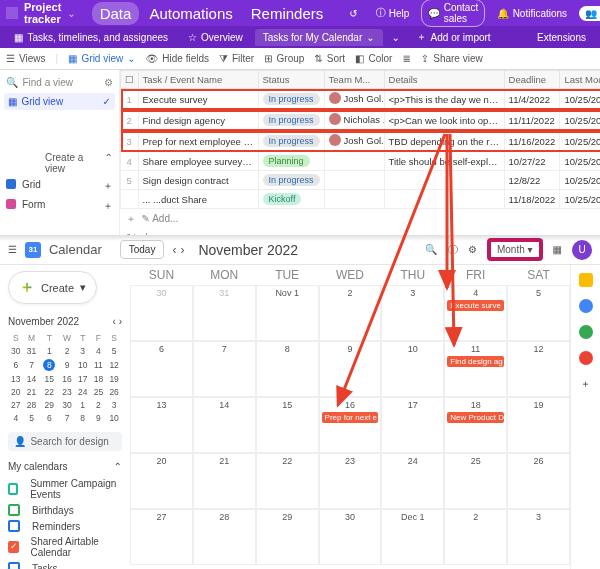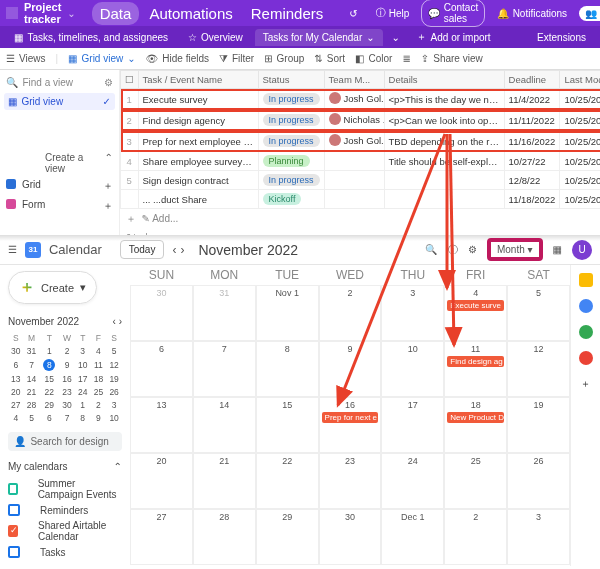--- a/index.html
+++ b/index.html
@@ -66,21 +66,21 @@
   .create-btn .plus { font-size:16px; background:linear-gradient(45deg,#ea4335,#fbbc05,#34a853,#4285f4); -webkit-background-clip:text; color:transparent; font-weight:700;}
   .minical-head { display:flex; justify-content:space-between; align-items:center; margin-top:12px; font-size:10px;}
   .minical { margin-top:4px; }
   .minical table { width:100%; border-collapse:collapse; font-size:8.5px; }
   .minical th, .minical td { text-align:center; padding:1.5px 0; color:#555; }
   .minical th { color:#888; font-weight:500;}
   .minical .today { background:#1a73e8; color:#fff; border-radius:50%; display:inline-block; width:12px; height:12px; line-height:12px; }
   .searchppl { margin-top:8px; background:#f1f3f4; border-radius:4px; padding:4px 6px; display:flex; align-items:center; gap:4px; color:#666; }
   .mycal-head { margin-top:10px; display:flex; justify-content:space-between; }
   .callist { margin-top:4px; }
-  .callist .row { display:flex; align-items:center; gap:20px; padding:2px 0; }
+  .callist .row { display:flex; align-items:center; gap:12px; padding:2px 0; }
   .cbox { width:12px; height:12px; border:2px solid; border-radius:2px; }
   .cbox.checked { background: currentColor; position:relative; }
   .cbox.checked::after { content:"✓"; color:#fff; font-size:9px; position:absolute; top:-2px; left:0; }
   .gcal-main { flex:1; display:flex; }
   .calgrid { flex:1; }
   .calgrid .wk { display:grid; grid-template-columns:repeat(7,1fr); }
   .calgrid .dayhead { text-align:center; font-size:12px; color:#888; padding:3px 0; }
   .calgrid .cell { border:1px solid #eee; height:56px; position:relative; padding:2px; }
   .calgrid .cell .dnum { font-size:9px; color:#555; text-align:center; }
   .calgrid .cell .dnum.dim { color:#bbb; }
@@ -349,20 +349,24 @@
       <div class="mycal-head">
           <span>My calendars</span>
           <span>⌃</span>
         </div>
       <div class="callist" id="callist">
           <div class="row">
             <span class="cbox " style="color:#1bbc9b;border-color:#1bbc9b"></span>
             <span>Summer Campaign Events</span>
           </div>
           <div class="row">
+            <span class="cbox " style="color:#34a853;border-color:#34a853"></span>
+            <span>Birthdays</span>
+          </div>
+          <div class="row">
             <span class="cbox " style="color:#1a73e8;border-color:#1a73e8"></span>
             <span>Reminders</span>
           </div>
           <div class="row">
             <span class="cbox checked" style="color:#f15a3a;border-color:#f15a3a"></span>
             <span>Shared Airtable Calendar</span>
           </div>
           <div class="row">
             <span class="cbox " style="color:#1a73e8;border-color:#1a73e8"></span>
             <span>Tasks</span>

